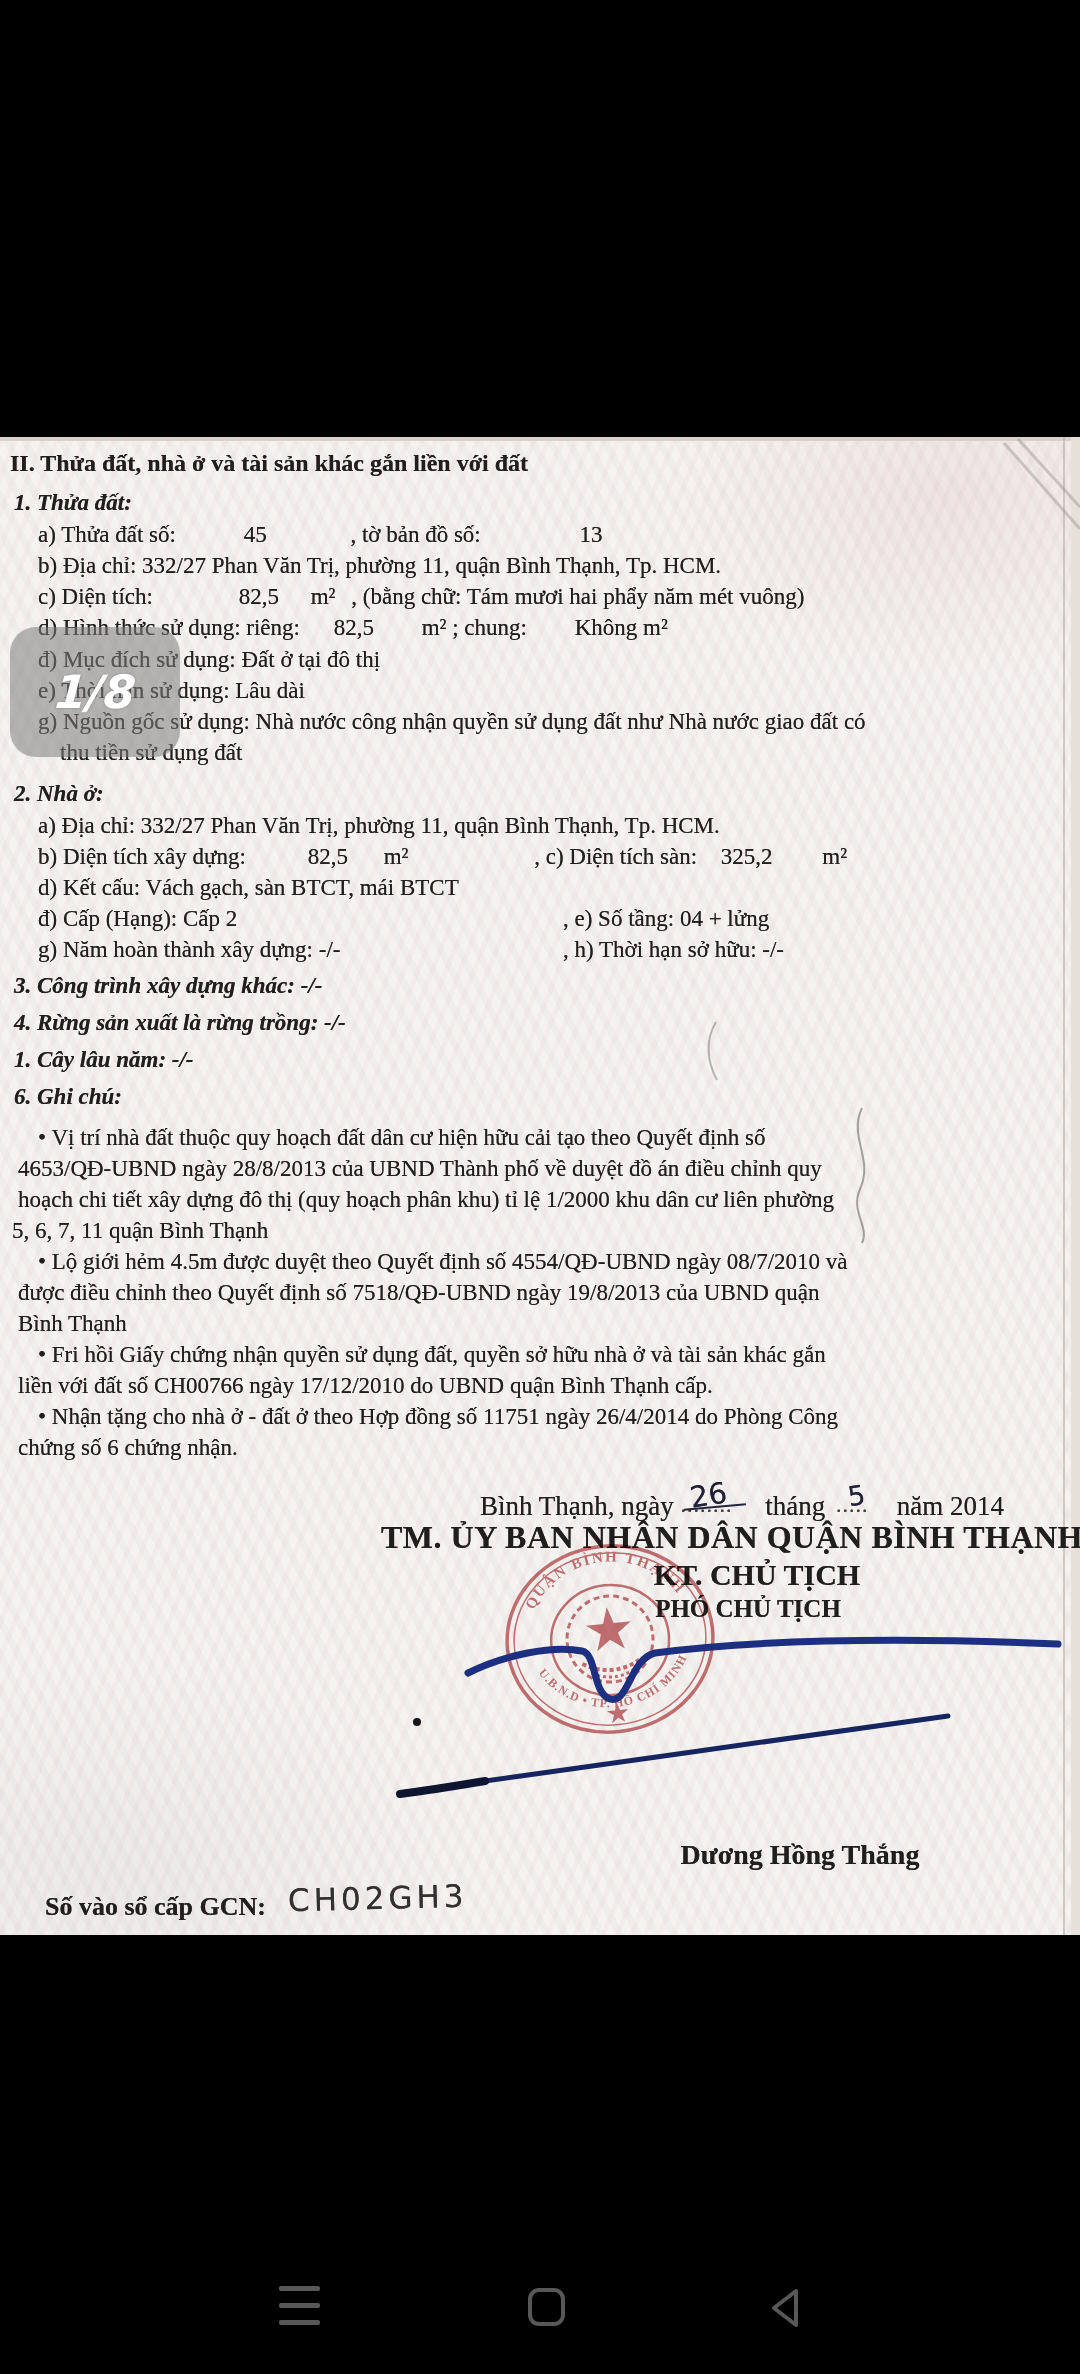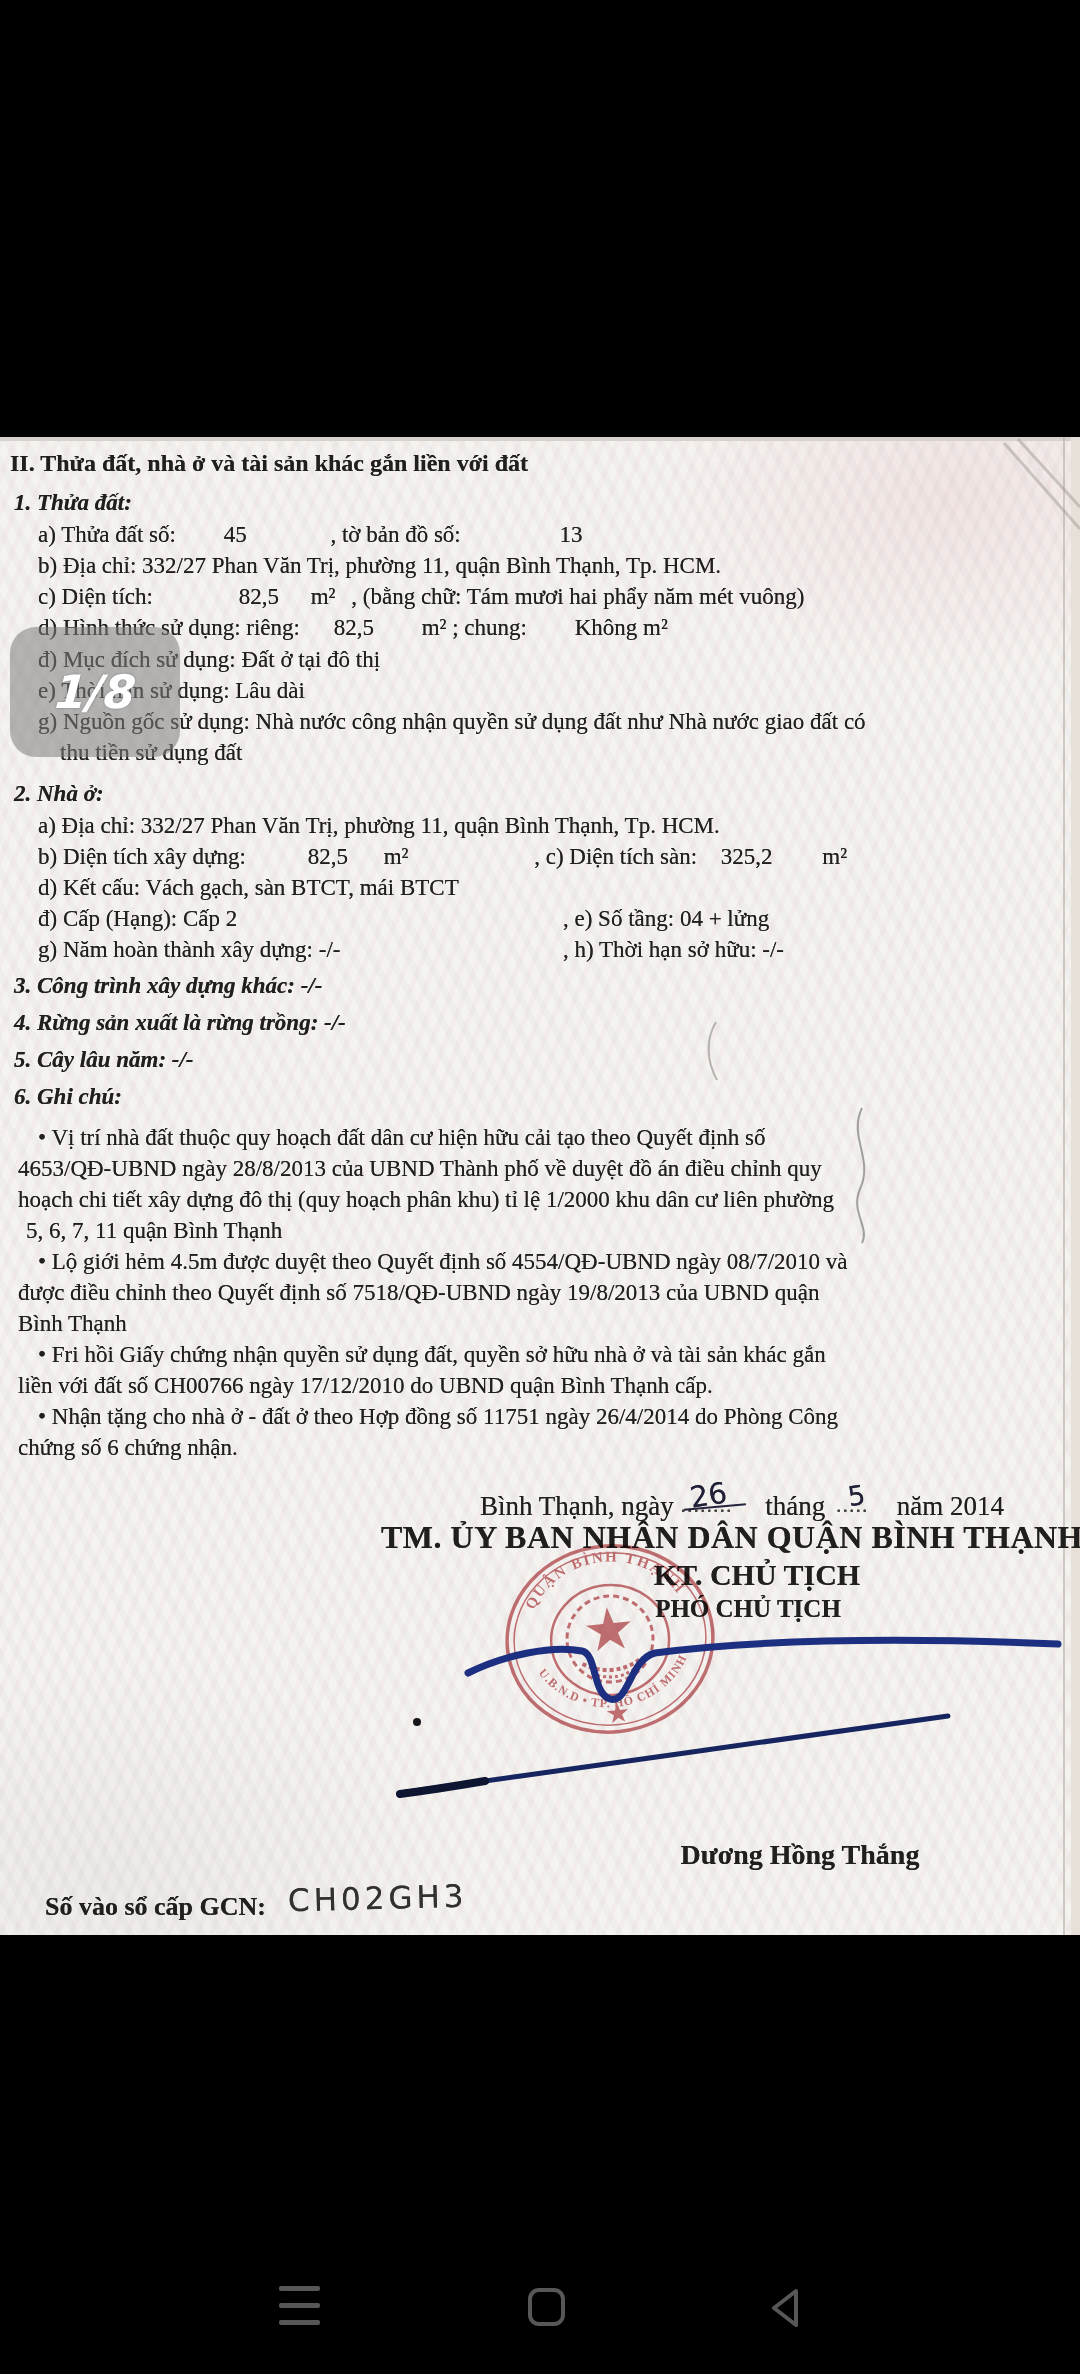--- a/index.html
+++ b/index.html
@@ -57,21 +57,21 @@
   <div class="doc">
     <div class="doc-top-strip"></div>
     <div class="edge-band"></div>
     <div class="edge-line"></div>
 
     <div class="ln b" style="left:10px;top:13px;font-size:24px;">II. Thửa đất, nhà ở và tài sản khác gắn liền với đất</div>
     <div class="ln bi" style="left:14px;top:52px;">1. Thửa đất:</div>
 
     <div class="ln" style="left:38px;top:84px;">
       <span class="seg">a) Thửa đất số:</span>
-      <span class="seg" style="margin-left:42px;">45</span>
+      <span class="seg" style="margin-left:62px;">45</span>
       <span class="seg" style="margin-left:78px;">, tờ bản đồ số:</span>
       <span class="seg" style="margin-left:93px;">13</span>
     </div>
     <div class="ln" style="left:38px;top:115px;">b) Địa chỉ:  332/27 Phan Văn Trị, phường 11, quận Bình Thạnh, Tp. HCM.</div>
     <div class="ln" style="left:38px;top:146px;">
       <span class="seg">c) Diện tích:</span>
       <span class="seg" style="margin-left:80px;">82,5</span>
       <span class="seg" style="margin-left:26px;">m²</span>
       <span class="seg" style="margin-left:10px;">, (bằng chữ: Tám mươi hai phẩy năm mét vuông)</span>
     </div>
@@ -102,27 +102,27 @@
       <span>đ) Cấp (Hạng):  Cấp 2</span>
       <span class="abs2">, e) Số tầng:   04 + lửng</span>
     </div>
     <div class="ln" style="left:38px;top:499px;width:1000px;">
       <span>g) Năm hoàn thành xây dựng: -/-</span>
       <span class="abs2">, h) Thời hạn sở hữu:  -/-</span>
     </div>
 
     <div class="ln bi" style="left:14px;top:535px;">3. Công trình xây dựng khác: -/-</div>
     <div class="ln bi" style="left:14px;top:572px;">4. Rừng sản xuất là rừng trồng: -/-</div>
-    <div class="ln bi" style="left:14px;top:609px;">5. Cây lâu năm: -/-</div>
+    <div class="ln bi" style="left:14px;top:609px;">1. Cây lâu năm: -/-</div>
     <div class="ln bi" style="left:14px;top:646px;">6. Ghi chú:</div>
 
     <div class="ln" style="left:38px;top:687px;">• Vị trí nhà đất thuộc quy hoạch đất dân cư hiện hữu cải tạo theo Quyết định số</div>
     <div class="ln" style="left:18px;top:718px;">4653/QĐ-UBND ngày 28/8/2013 của UBND Thành phố về duyệt đồ án điều chỉnh quy</div>
     <div class="ln" style="left:18px;top:749px;">hoạch chi tiết xây dựng đô thị (quy hoạch phân khu) tỉ lệ 1/2000 khu dân cư liên phường</div>
-    <div class="ln" style="left:26px;top:780px;">5, 6, 7, 11 quận Bình Thạnh</div>
+    <div class="ln" style="left:12px;top:780px;">5, 6, 7, 11 quận Bình Thạnh</div>
     <div class="ln" style="left:38px;top:811px;">• Lộ giới hẻm 4.5m được duyệt theo Quyết định số 4554/QĐ-UBND ngày 08/7/2010 và</div>
     <div class="ln" style="left:18px;top:842px;">được điều chỉnh theo Quyết định số 7518/QĐ-UBND ngày 19/8/2013 của UBND quận</div>
     <div class="ln" style="left:18px;top:873px;">Bình Thạnh</div>
     <div class="ln" style="left:38px;top:904px;">• Fri hồi Giấy chứng nhận quyền sử dụng đất, quyền sở hữu nhà ở và tài sản khác gắn</div>
     <div class="ln" style="left:18px;top:935px;">liền với đất số CH00766 ngày 17/12/2010 do UBND quận Bình Thạnh cấp.</div>
     <div class="ln" style="left:38px;top:966px;">• Nhận tặng cho nhà ở - đất ở theo Hợp đồng số 11751 ngày 26/4/2014 do Phòng Công</div>
     <div class="ln" style="left:18px;top:997px;">chứng số 6 chứng nhận.</div>
 
     <div class="ln datefs" style="left:480px;top:1053px;">
       <span>Bình Thạnh, ngày</span>

